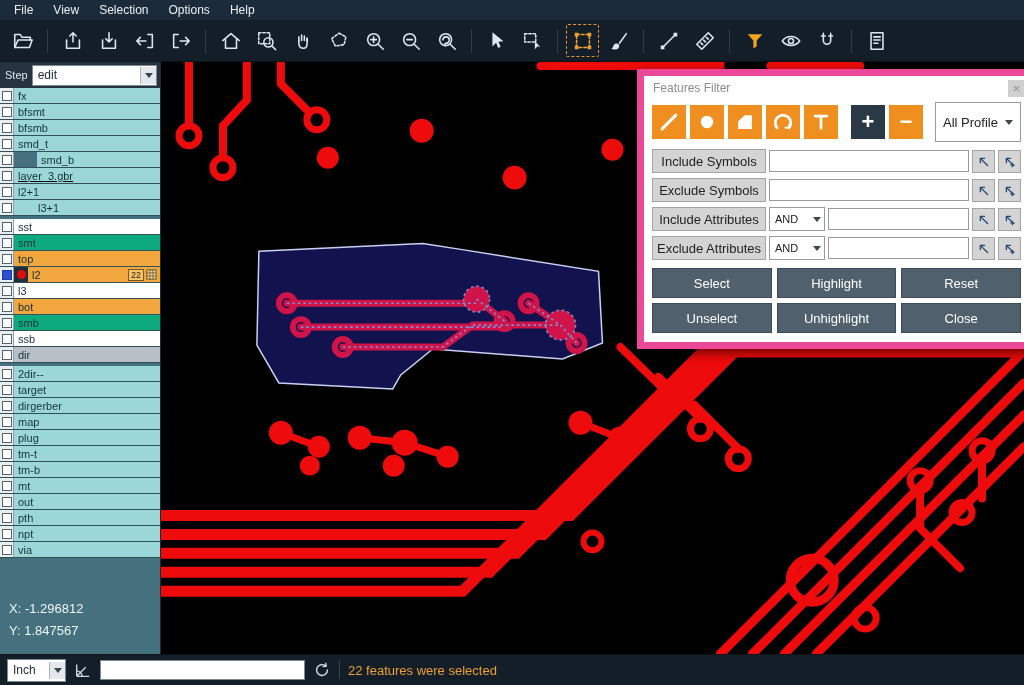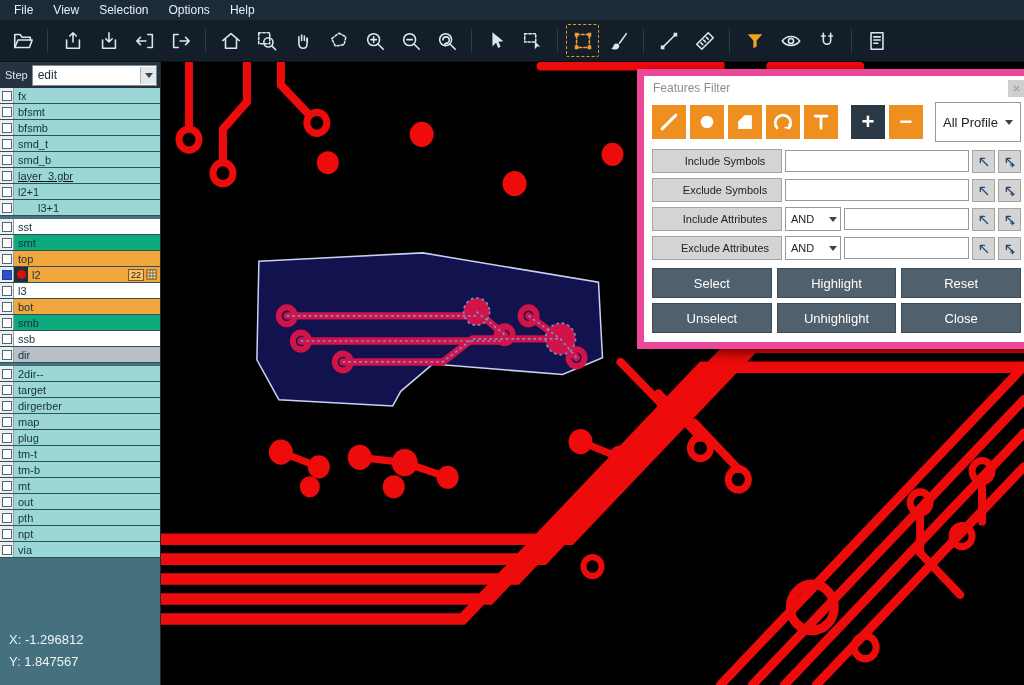--- a/index.html
+++ b/index.html
@@ -58,21 +58,21 @@
   .dialog-close{width:17px;height:17px;background:#cfcfcf;display:flex;align-items:center;justify-content:center;}
   .dialog-close svg{width:9px;height:9px;}
   .dialog-tools{display:flex;align-items:center;gap:4px;padding:2px 8px 7px 8px;}
   .tool-btn{width:34px;height:34px;background:#ef8f1f;display:flex;align-items:center;justify-content:center;color:#fff;font-size:22px;font-weight:bold;line-height:1;}
   .tool-btn svg{width:22px;height:22px;}
   .tool-btn.add{background:#2b3947;margin-left:9px;}
   .tool-btn.minus{background:#ef8f1f;}
   .profile-select{flex:1;margin-left:8px;height:30px;background:#fff;border:1px solid #9a9a9a;display:flex;align-items:center;justify-content:space-between;padding:4px 7px;font-size:13px;color:#222;}
   .f-rows{padding:0 8px;}
   .f-row{display:flex;align-items:center;gap:3px;margin-bottom:5px;}
-  .row-label{width:112px;flex:0 0 112px;height:22px;background:#d4d4d4;border:1px solid #a4a4a4;display:flex;align-items:center;justify-content:center;font-size:11px;color:#222;padding-left:16px;}
+  .row-label{width:112px;flex:0 0 112px;height:22px;background:#d4d4d4;border:1px solid #a4a4a4;display:flex;align-items:center;justify-content:center;font-size:13px;color:#222;}
   .op-select{width:46px;flex:0 0 46px;height:22px;background:#fff;border:1px solid #9a9a9a;display:flex;align-items:center;justify-content:space-between;padding:0 3px 0 5px;font-size:11px;color:#222;}
   .row-input{flex:1;height:22px;min-width:0;background:#fff;border:1px solid #9a9a9a;font-size:12px;padding:0 4px;box-sizing:border-box;font-family:"Liberation Sans",sans-serif;}
   .pick-btn{width:23px;flex:0 0 23px;height:23px;background:#d4d4d4;border:1px solid #a4a4a4;display:flex;align-items:center;justify-content:center;box-sizing:border-box;}
   .pick-btn svg{width:15px;height:15px;}
   .dialog-actions{display:grid;grid-template-columns:1fr 1fr 1fr;gap:5px;padding:3px 8px 8px 8px;}
   .action-btn{height:28px;background:#50606d;border:1px solid #3c4c58;color:#fff;font-size:13px;display:flex;align-items:center;justify-content:center;cursor:default;}
 
   
   .statusbar{height:30px;background:#131e29;border-top:1px solid #0a121a;display:flex;align-items:center;padding:0 7px;gap:8px;flex:0 0 auto;}
   .unit-select{width:52px;height:21px;background:#fff;border:1px solid #7c8a94;display:flex;align-items:center;justify-content:space-between;font-size:12px;color:#1c2a33;padding-left:5px;}
@@ -279,21 +279,21 @@
               <span class="cb"></span>
             </div>
             <div class="band" style="background: rgb(155, 215, 215);">
               <span class="lname">smd_t</span>
             </div>
           </div>
           <div class="layer-row">
             <div class="cb-cell">
               <span class="cb"></span>
             </div>
-            <div class="band" style="background: rgb(155, 215, 215);">
+            <div class="band" style="background: rgb(155, 215, 215); margin-left: 23px;">
               <span class="lname">smd_b</span>
             </div>
           </div>
           <div class="layer-row">
             <div class="cb-cell">
               <span class="cb"></span>
             </div>
             <div class="band" style="background: rgb(155, 215, 215); text-decoration: underline;">
               <span class="lname">layer_3.gbr</span>
             </div>
@@ -708,14 +708,36 @@
           <div class="action-btn">Highlight</div>
           <div class="action-btn">Reset</div>
           <div class="action-btn">Unselect</div>
           <div class="action-btn">Unhighlight</div>
           <div class="action-btn">Close</div>
         </div>
     </div>
 
   </div>
 
+  <div class="statusbar">
+    <div class="unit-select">
+      <span>Inch</span>
+      <span class="combo-btn">
+          <span class="chev dark"></span>
+        </span>
+    </div>
+    <span class="sb-icon">
+      <svg viewBox="0 0 20 20" fill="none" stroke="#cfd9e2" stroke-width="1.5">
+          <path d="M3 17 V4 M3 17 H17 M3 17 L13 7 M9 17 A6 6 0 0 0 3 11"></path>
+        </svg>
+    </span>
+    <input class="cmd-input" value="" style="">
+    <span class="sb-icon">
+      <svg viewBox="0 0 20 20" fill="none" stroke="#cfd9e2" stroke-width="1.6" stroke-linecap="round">
+          <path d="M16 10 a6 6 0 1 1 -2.2 -4.6"></path>
+          <path d="M14.2 2.6 L14.6 5.8 L11.4 6.2"></path>
+        </svg>
+    </span>
+    <span class="sb-sep"></span>
+    <span class="status-msg">22 features were selected</span>
+  </div>
 
 </div>
 
 </body></html>

